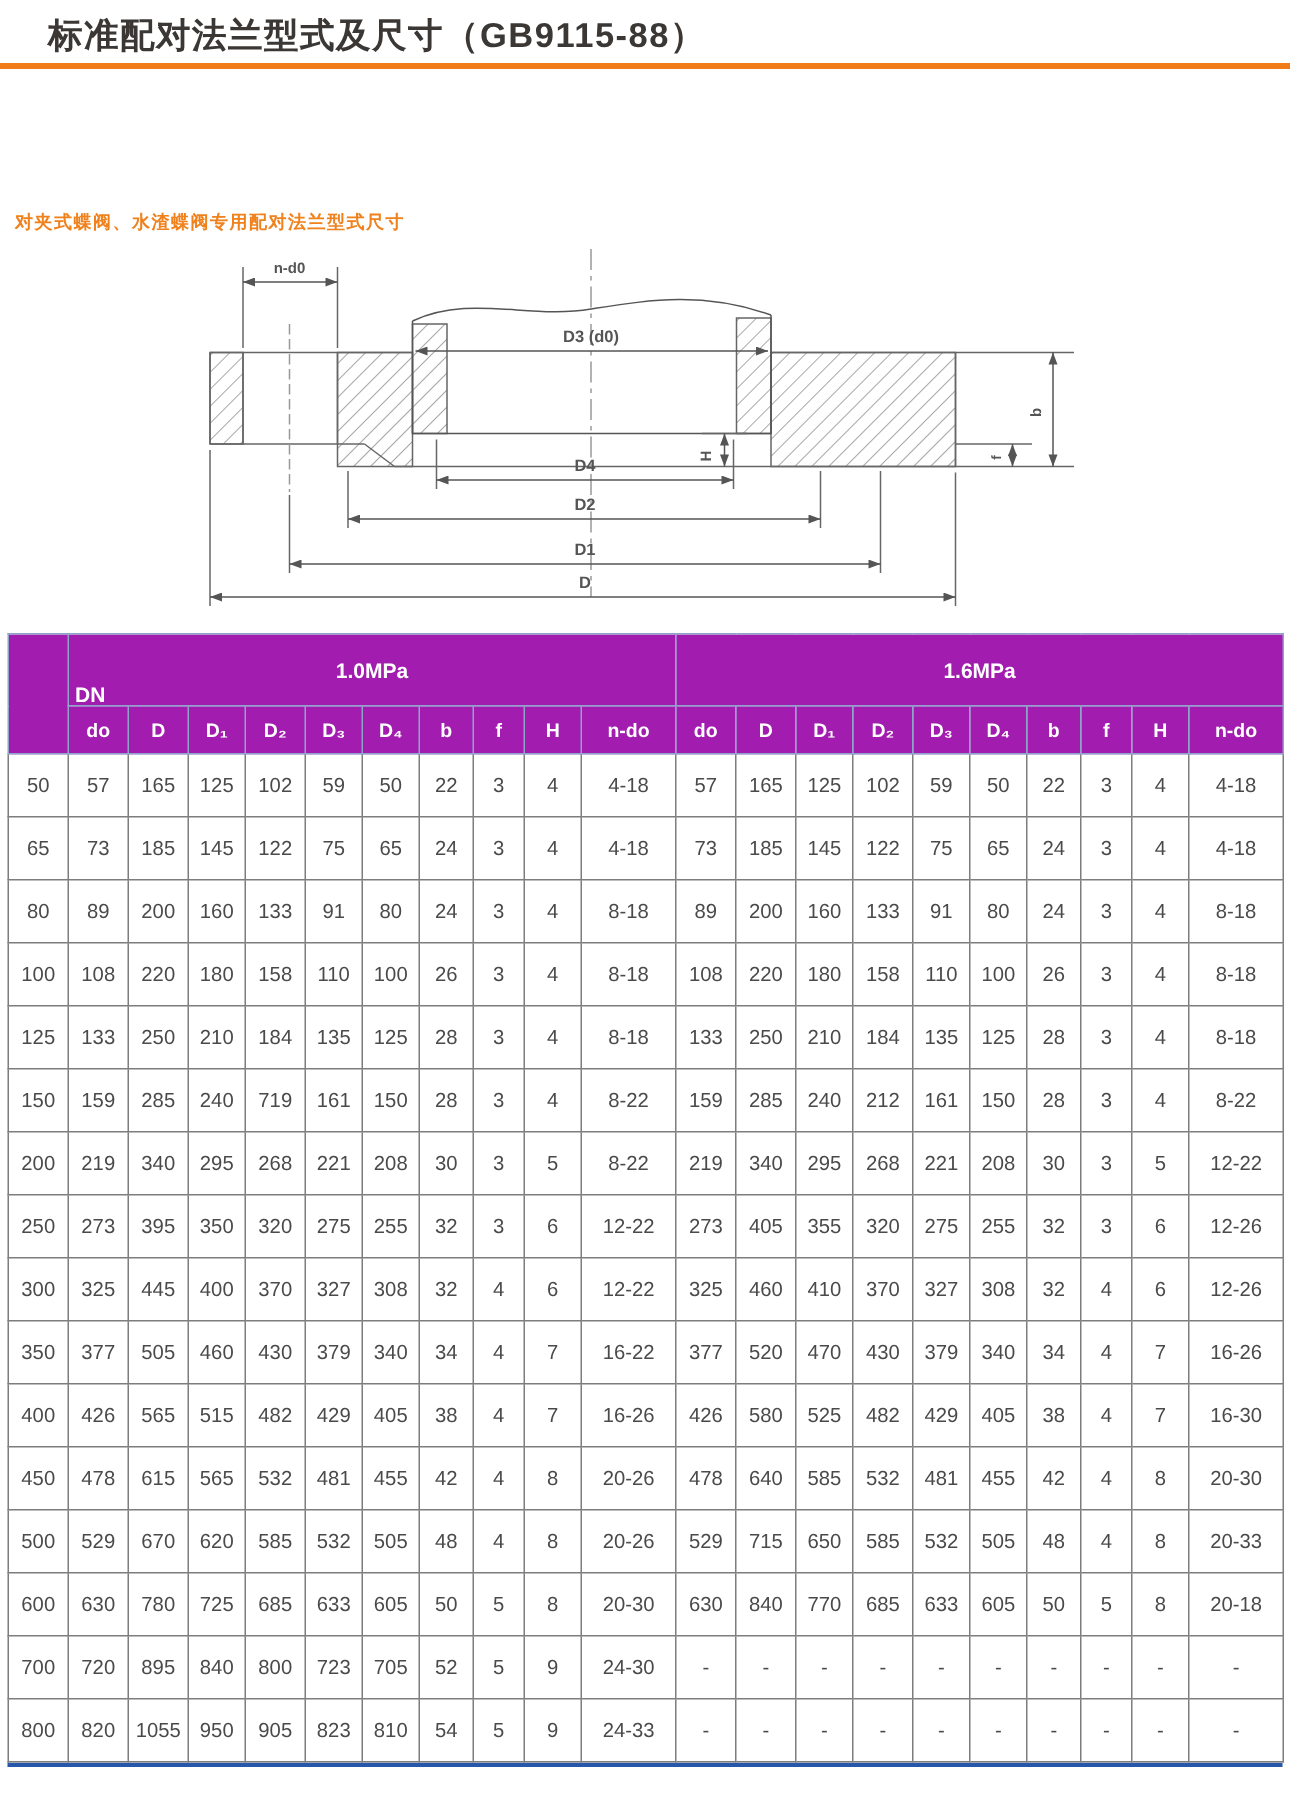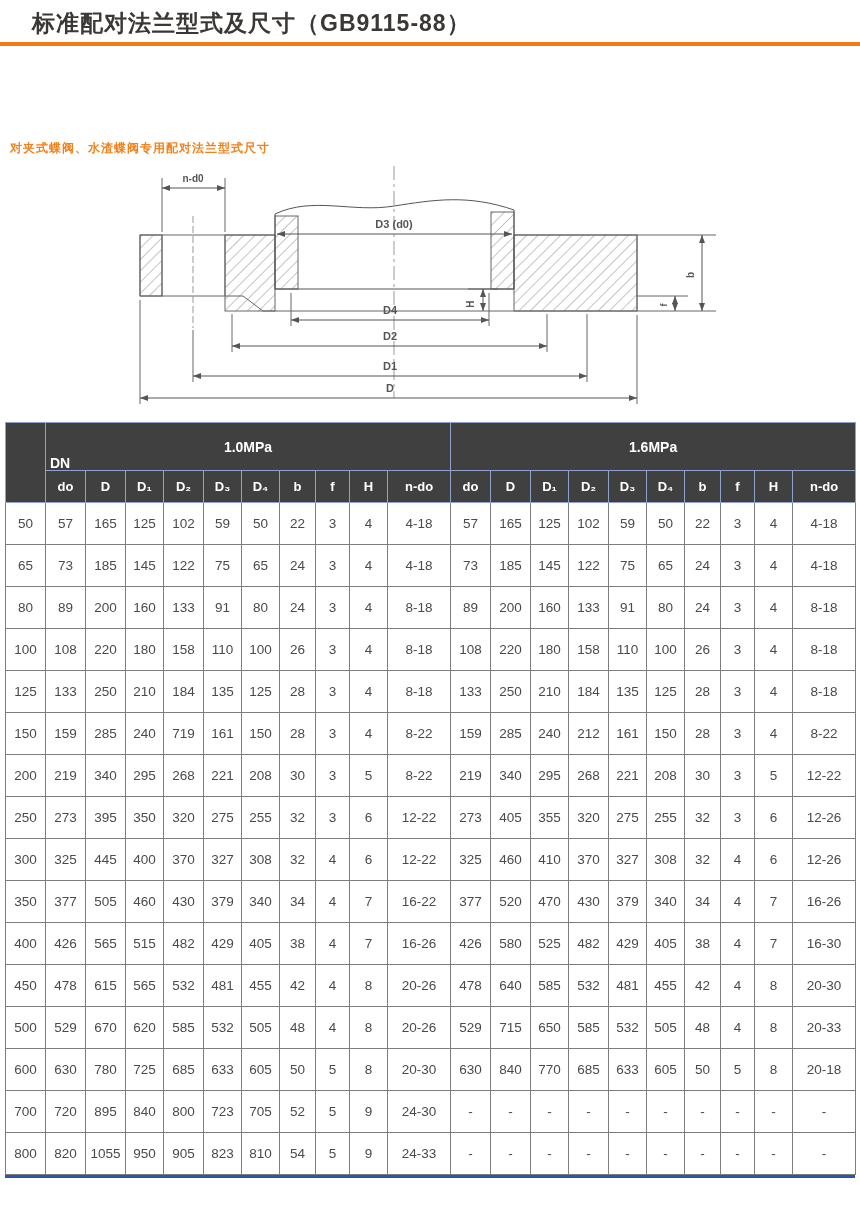--- a/index.html
+++ b/index.html
@@ -32,21 +32,21 @@
   .table-wrap {
     position: absolute; left: 5px; top: 422px;
     width: 850px;
     border-bottom: 3px solid #2757a8;
   }
   table.dim-table {
     border-collapse: collapse; table-layout: fixed;
     width: 850px;
   }
   table.dim-table thead th {
-    background: #404040; color: #ffffff;
+    background: #a21caf; color: #ffffff;
     border: 1px solid #8fa2c9;
     font-size: 13px; font-weight: bold;
     text-align: center; vertical-align: middle;
   }
   table.dim-table thead tr.group-row th { height: 48px; font-size: 14px; }
   table.dim-table thead tr.sub-row th { height: 32px; }
   table.dim-table thead th.dn-th { font-size: 14px; padding-left: 44px; }
   table.dim-table tbody td {
     background: #ffffff; color: #4a4a4a;
     border: 1px solid #7d7d7d;

